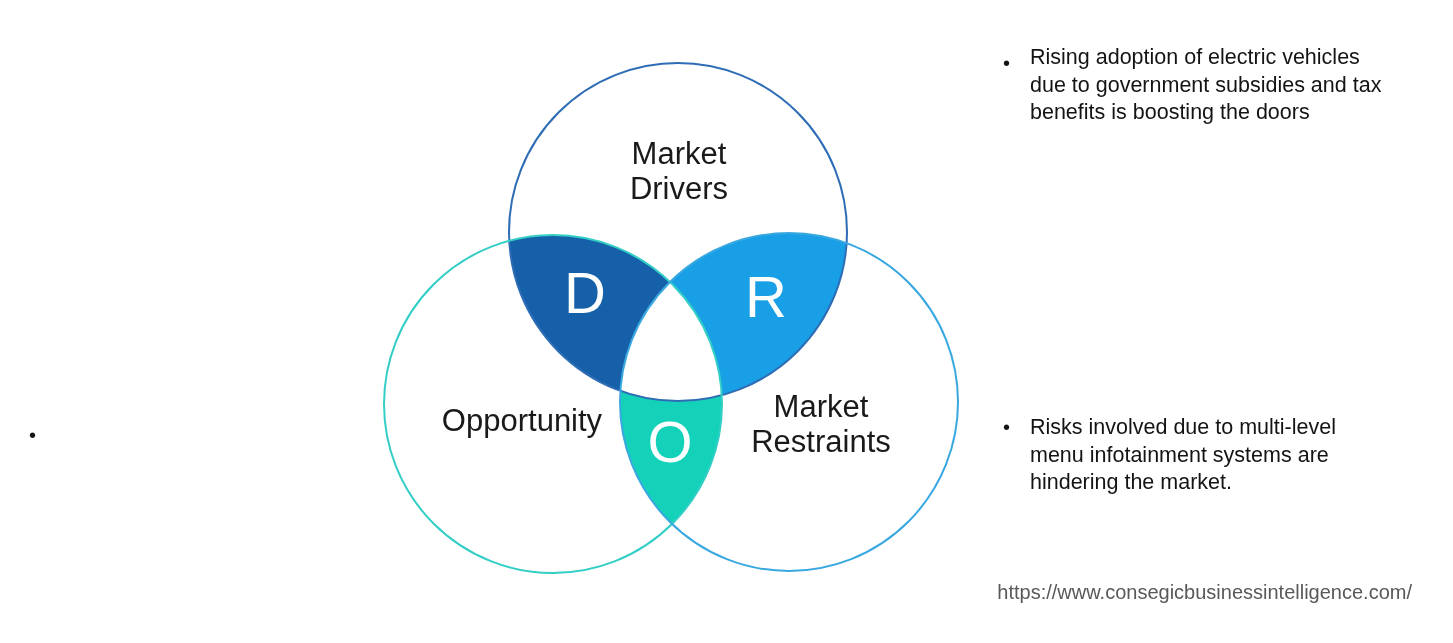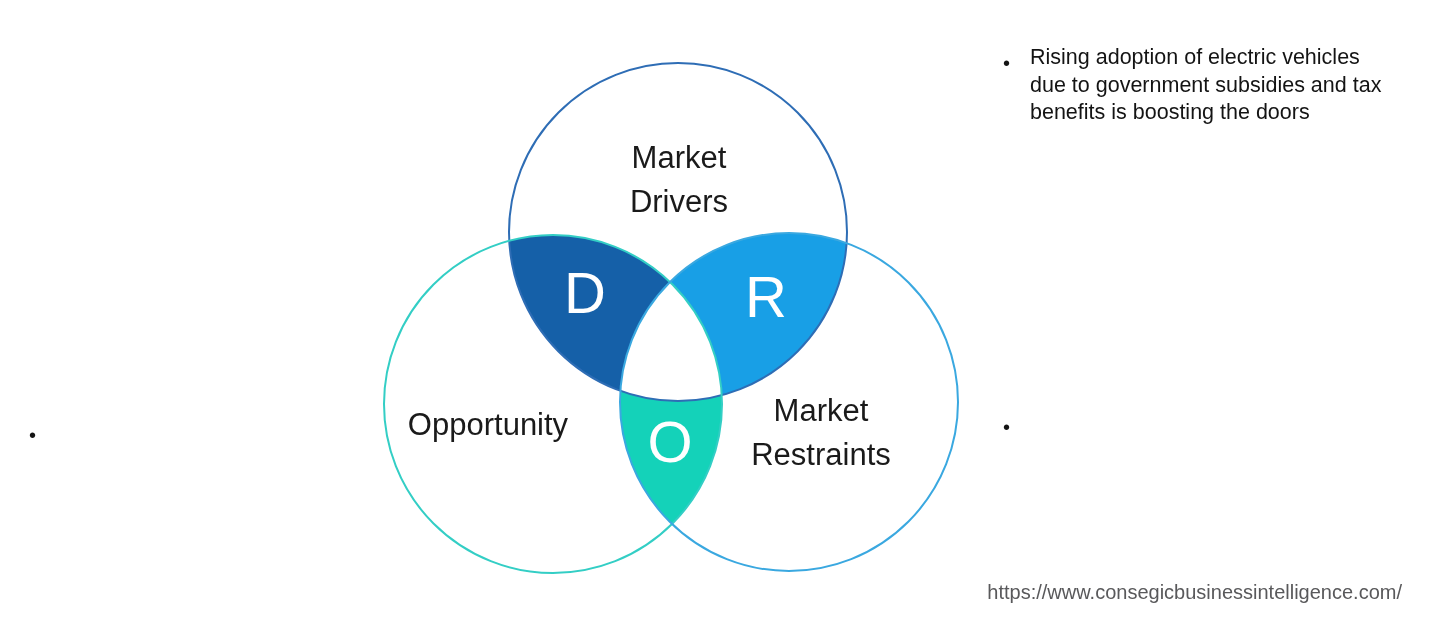--- a/index.html
+++ b/index.html
@@ -9,21 +9,21 @@
     width: 1453px;
     height: 643px;
     background: #ffffff;
     overflow: hidden;
   }
   .abs { position: absolute; }
   svg.venn { position: absolute; left: 0; top: 0; }
 
   .venn-label {
     font-size: 31px;
-    line-height: 44px;
+    line-height: 35px;
     color: #1a1a1a;
     text-align: center;
     white-space: pre-line;
     transform: translateX(-50%);
   }
   .venn-letter {
     font-size: 58px;
     line-height: 1;
     color: #ffffff;
     transform: translate(-50%, -50%);
@@ -83,38 +83,41 @@
       </g>
     </g>
 
     <circle cx="678" cy="232" r="169" fill="none" stroke-width="2" stroke="#2E6DB5"></circle>
     <circle cx="553" cy="404" r="169" fill="none" stroke-width="2" stroke="#33CEC5"></circle>
     <circle cx="789" cy="402" r="169" fill="none" stroke-width="2" stroke="#3AA8E0"></circle>
   </svg>
 
   <div class="abs venn-label" style="left:679px; top:136px;">Market
 Drivers</div>
-  <div class="abs venn-label" style="left:488px; top:403px;">Opportunity</div>
+  <div class="abs venn-label" style="left:522px; top:403px;">Opportunity</div>
   <div class="abs venn-label" style="left:821px; top:389px;">Market
 Restraints</div>
 
   <div class="abs venn-letter" style="left:585px; top:293px;">D</div>
   <div class="abs venn-letter" style="left:766px; top:297px;">R</div>
   <div class="abs venn-letter" style="left:670px; top:442px;">O</div>
 
   <div class="abs note" style="left:1003px; top:44px; width:430px;">
     <span class="bullet low">•</span>
     <span class="note-text">Rising adoption of electric vehicles
 due to government subsidies and tax
 benefits is boosting the doors</span>
   </div>
 
   <div class="abs note" style="left:29px; top:422px; width:360px;">
     <span class="bullet">•</span>
   </div>
 
   <div class="abs note" style="left:1003px; top:414px; width:420px;">
     <span class="bullet">•</span>
+    <span class="note-text">Risks involved due to multi-level
+menu infotainment systems are
+hindering the market.</span>
   </div>
 
-  <div class="abs url-text" style="right:51px; top:581px;">https://www.consegicbusinessintelligence.com/</div>
+  <div class="abs url-text" style="right:41px; top:581px;">https://www.consegicbusinessintelligence.com/</div>
 
 </div>
 
 </body></html>

